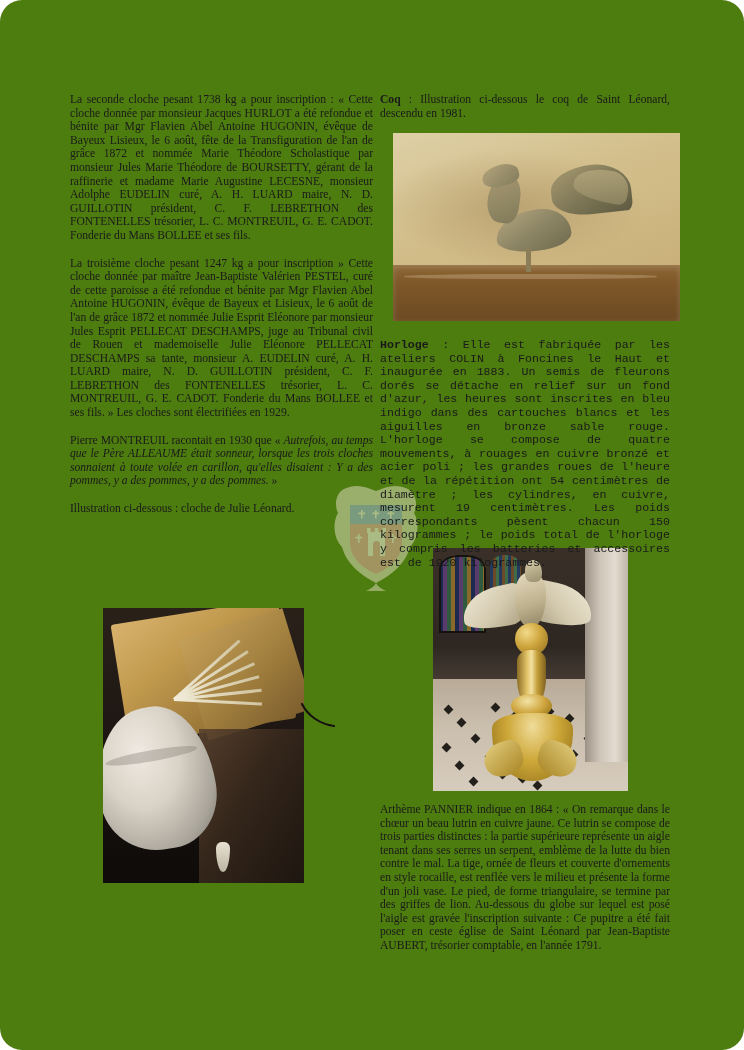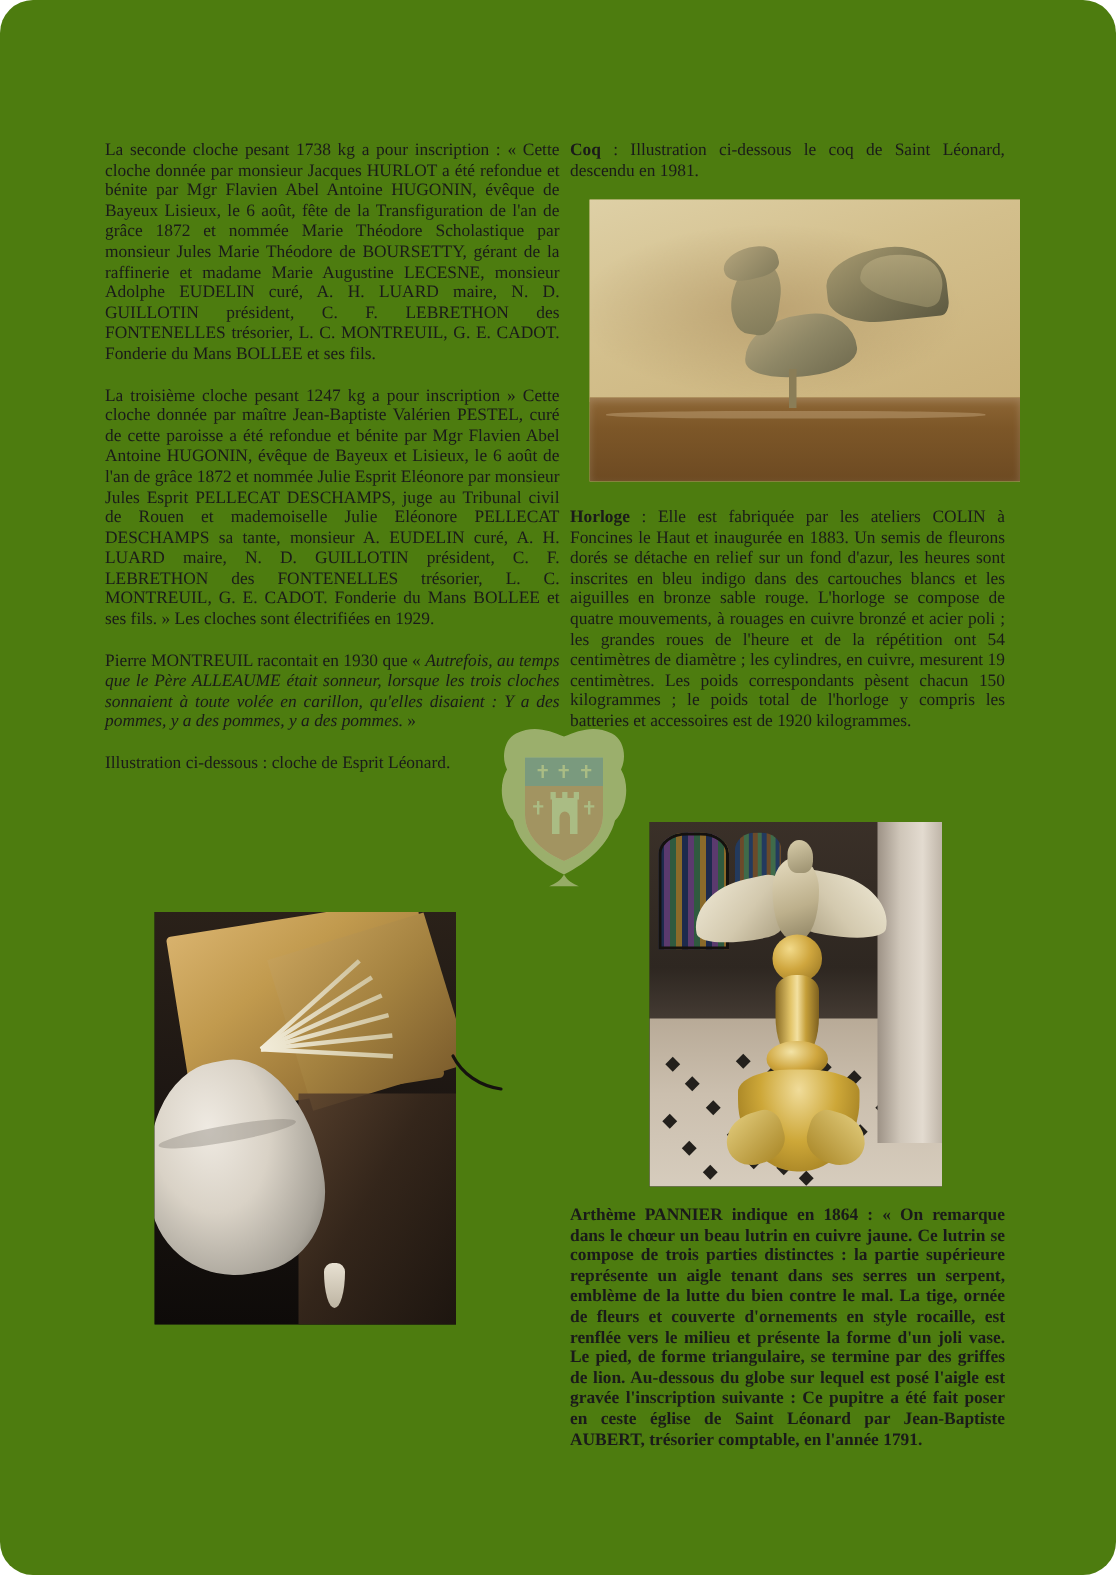--- a/index.html
+++ b/index.html
@@ -343,33 +343,33 @@
     </svg>
   </div>
 
   <div class="col-left">
     <p class="para">La seconde cloche pesant 1738 kg a pour inscription : « Cette cloche donnée par monsieur Jacques HURLOT a été refondue et bénite par Mgr Flavien Abel Antoine HUGONIN, évêque de Bayeux Lisieux, le 6 août, fête de la Transfiguration de l'an de grâce 1872 et nommée Marie Théodore Scholastique par monsieur Jules Marie Théodore de BOURSETTY, gérant de la raffinerie et madame Marie Augustine LECESNE, monsieur Adolphe EUDELIN curé, A. H. LUARD maire, N. D. GUILLOTIN président, C. F. LEBRETHON des FONTENELLES trésorier, L. C. MONTREUIL, G. E. CADOT. Fonderie du Mans BOLLEE et ses fils.</p>
 
     <p class="para">La troisième cloche pesant 1247 kg a pour inscription » Cette cloche donnée par maître Jean-Baptiste Valérien PESTEL, curé de cette paroisse a été refondue et bénite par Mgr Flavien Abel Antoine HUGONIN, évêque de Bayeux et Lisieux, le 6 août de l'an de grâce 1872 et nommée Julie Esprit Eléonore par monsieur Jules Esprit PELLECAT DESCHAMPS, juge au Tribunal civil de Rouen et mademoiselle Julie Eléonore PELLECAT DESCHAMPS sa tante, monsieur A. EUDELIN curé, A. H. LUARD maire, N. D. GUILLOTIN président, C. F. LEBRETHON des FONTENELLES trésorier, L. C. MONTREUIL, G. E. CADOT. Fonderie du Mans BOLLEE et ses fils. » Les cloches sont électrifiées en 1929.</p>
 
     <p class="para spacer-para"><span>Pierre MONTREUIL racontait en 1930 que « </span><span class="italic">Autrefois, au temps que le Père ALLEAUME était sonneur, lorsque les trois cloches sonnaient à toute volée en carillon, qu'elles disaient : Y a des pommes, y a des pommes, y a des pommes.</span><span> »</span></p>
 
-    <p class="caption">Illustration ci-dessous : cloche de Esprit Léonard.</p>
+    <p class="caption">Illustration ci-dessous : cloche de Julie Léonard.</p>
   </div>
 
   <div class="col-right">
     <p class="para rc-block"><span class="bold">Coq</span><span> : </span><span>Illustration ci-dessous le coq de Saint Léonard, descendu en 1981.</span></p>
   </div>
 
-  <div class="col-right" style="top:338px;">
+  <div class="col-right" style="top:338px;font-family:Liberation Mono, monospace;">
     <p class="para"><span class="bold">Horloge</span><span> : </span><span>Elle est fabriquée par les ateliers COLIN à Foncines le Haut et inaugurée en 1883. Un semis de fleurons dorés se détache en relief sur un fond d'azur, les heures sont inscrites en bleu indigo dans des cartouches blancs et les aiguilles en bronze sable rouge. L'horloge se compose de quatre mouvements, à rouages en cuivre bronzé et acier poli ; les grandes roues de l'heure et de la répétition ont 54 centimètres de diamètre ; les cylindres, en cuivre, mesurent 19 centimètres. Les poids correspondants pèsent chacun 150 kilogrammes ; le poids total de l'horloge y compris les batteries et accessoires est de 1920 kilogrammes.</span></p>
   </div>
 
 
-  <div class="col-right" style="top:803px;font-weight:bold;">
+  <div class="col-right" style="top:803px;">
     <p class="para">Arthème PANNIER indique en 1864 : « On remarque dans le chœur un beau lutrin en cuivre jaune. Ce lutrin se compose de trois parties distinctes : la partie supérieure représente un aigle tenant dans ses serres un serpent, emblème de la lutte du bien contre le mal. La tige, ornée de fleurs et couverte d'ornements en style rocaille, est renflée vers le milieu et présente la forme d'un joli vase. Le pied, de forme triangulaire, se termine par des griffes de lion. Au-dessous du globe sur lequel est posé l'aigle est gravée l'inscription suivante : Ce pupitre a été fait poser en ceste église de Saint Léonard par Jean-Baptiste AUBERT, trésorier comptable, en l'année 1791.</p>
   </div>
 
   <div class="photo" id="photo-coq">
     <div class="coq-wall"></div>
     <div class="coq-beam"></div>
     <div class="coq-tail"></div>
     <div class="coq-tail2"></div>
     <div class="coq-body"></div>
     <div class="coq-neck"></div>

